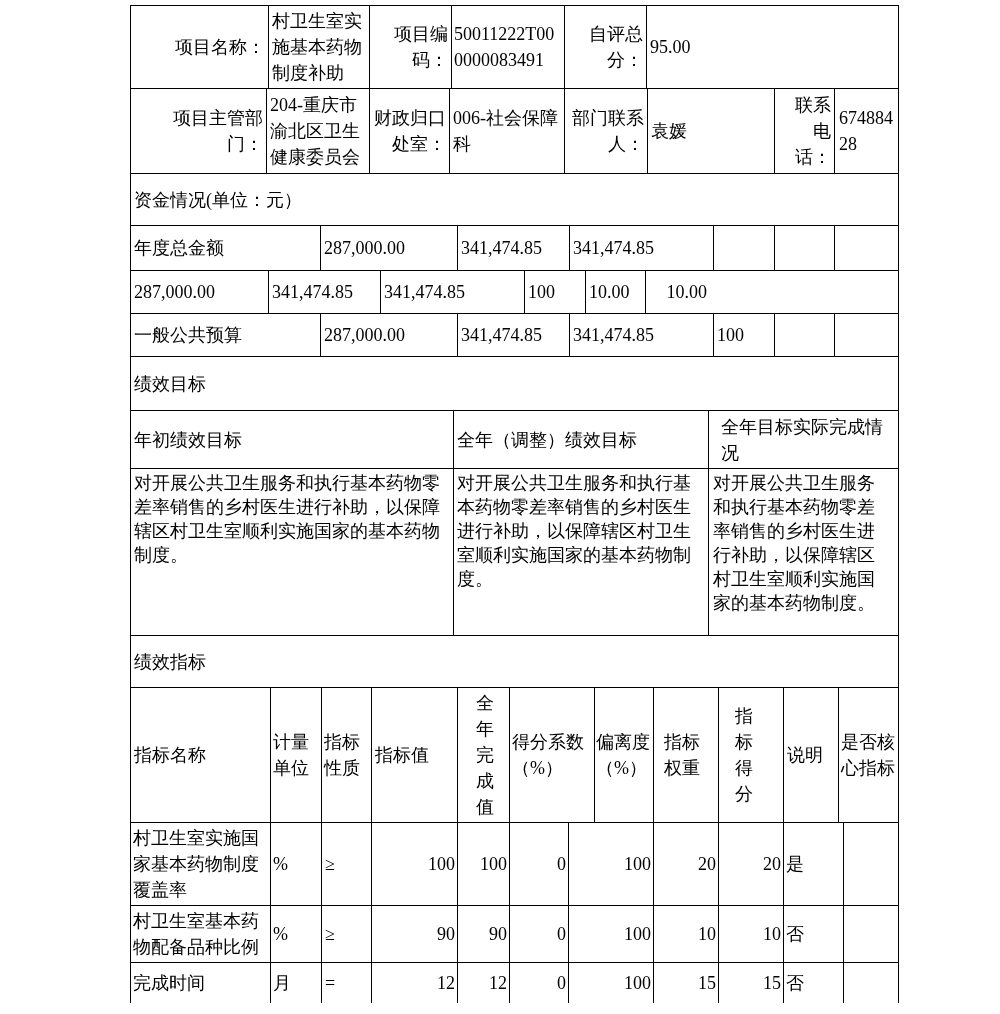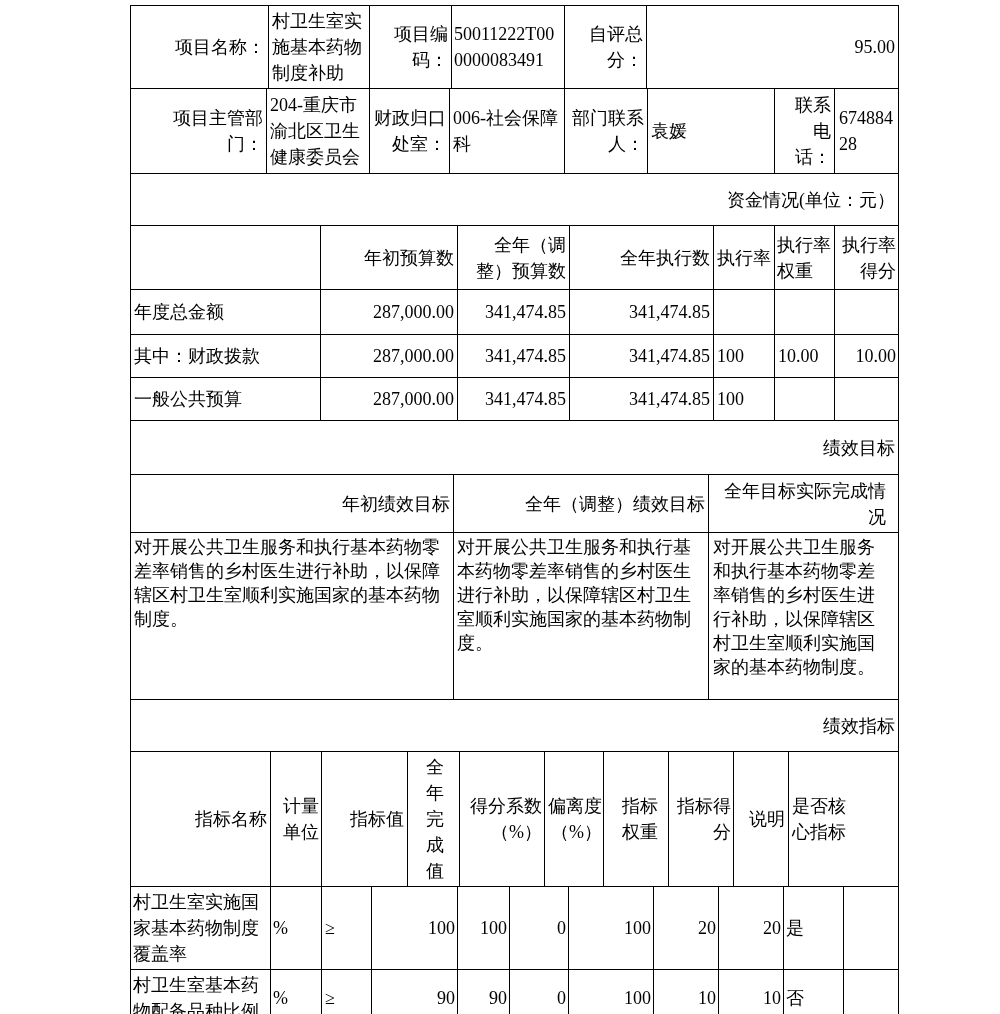--- a/index.html
+++ b/index.html
@@ -20,21 +20,21 @@
     box-sizing:border-box;
     display:flex;
     flex-direction:column;
     justify-content:center;
     padding:2px 3px;
     line-height:26px;
     overflow:hidden;
   }
   .c + .c{border-left:1px solid #000;}
   .lbl{text-align:right;}
-  .ctr{text-align:right;}
+  .ctr{text-align:left;}
   .rt{text-align:right;padding-right:2px;}
   .top{justify-content:flex-start;}
   .gtext{line-height:24px;}
   .code{word-break:break-all;padding:2px 8px 2px 2px;}
   .phone{word-break:break-all;padding:2px 4px;}
   .title-cell{width:767px;}
 </style>
 </head>
 <body>
 
@@ -58,42 +58,32 @@
     <div class="c lbl" style="width:83px">部门联系人：</div>
     <div class="c" style="width:127px">袁媛</div>
     <div class="c lbl" style="width:60px;padding-left:12px">联系电话：</div>
     <div class="c phone" style="width:64px">67488428</div>
   </div>
 
   <div class="row" style="min-height:52px">
     <div class="c ctr title-cell">资金情况(单位：元）</div>
   </div>
 
-  <div class="row" style="min-height:64px">
-    <div class="c" style="width:189px"></div>
-    <div class="c ctr" style="width:137px">年初预算数</div>
-    <div class="c ctr" style="width:112px">全年（调整）预算数</div>
-    <div class="c ctr" style="width:144px">全年执行数</div>
-    <div class="c ctr" style="width:61px">执行率</div>
-    <div class="c" style="width:60px;padding:2px 2px">执行率权重</div>
-    <div class="c ctr" style="width:64px;padding:2px 2px">执行率得分</div>
-  </div>
 
   <div class="row" style="min-height:45px">
     <div class="c" style="width:189px">年度总金额</div>
     <div class="c ctr" style="width:137px">287,000.00</div>
     <div class="c ctr" style="width:112px">341,474.85</div>
     <div class="c ctr" style="width:144px">341,474.85</div>
     <div class="c" style="width:61px"></div>
     <div class="c" style="width:60px"></div>
     <div class="c rt" style="width:64px"></div>
   </div>
 
   <div class="row" style="min-height:43px">
-    <div class="c" style="width:189px">其中：财政拨款</div>
     <div class="c ctr" style="width:137px">287,000.00</div>
     <div class="c ctr" style="width:112px">341,474.85</div>
     <div class="c ctr" style="width:144px">341,474.85</div>
     <div class="c" style="width:61px">100</div>
     <div class="c" style="width:60px">10.00</div>
     <div class="c rt" style="width:64px">10.00</div>
   </div>
 
   <div class="row" style="min-height:43px">
     <div class="c" style="width:189px">一般公共预算</div>
@@ -121,26 +111,27 @@
     <div class="c top gtext" style="width:190px;padding:2px 8px 2px 4px">对开展公共卫生服务和执行基本药物零差率销售的乡村医生进行补助，以保障辖区村卫生室顺利实施国家的基本药物制度。</div>
   </div>
 
   <div class="row" style="min-height:52px">
     <div class="c ctr title-cell">绩效指标</div>
   </div>
 
   <div class="row" style="min-height:85px">
     <div class="c ctr" style="width:139px">指标名称</div>
     <div class="c ctr" style="width:51px;padding:2px 2px">计量单位</div>
+    <div class="c ctr" style="width:50px;padding:2px 2px">指标性质</div>
     <div class="c ctr" style="width:86px">指标值</div>
     <div class="c ctr" style="width:52px;padding:2px 18px">全年完成值</div>
     <div class="c ctr" style="width:85px;padding:2px 2px">得分系数（%）</div>
     <div class="c ctr" style="width:59px;padding:2px 1px">偏离度（%）</div>
     <div class="c ctr" style="width:65px;padding:2px 10px">指标权重</div>
-    <div class="c ctr" style="width:65px;padding:2px 2px">指标得分</div>
+    <div class="c ctr" style="width:65px;padding:2px 16px">指标得分</div>
     <div class="c ctr" style="width:55px">说明</div>
     <div class="c ctr" style="width:60px;padding:2px 2px">是否核心指标</div>
   </div>
 
   <div class="row" style="min-height:82px">
     <div class="c" style="width:139px;padding:2px 10px 2px 2px">村卫生室实施国家基本药物制度覆盖率</div>
     <div class="c" style="width:51px;padding:2px 2px">%</div>
     <div class="c" style="width:50px;padding:2px 3px">≥</div>
     <div class="c rt" style="width:86px">100</div>
     <div class="c rt" style="width:52px">100</div>

